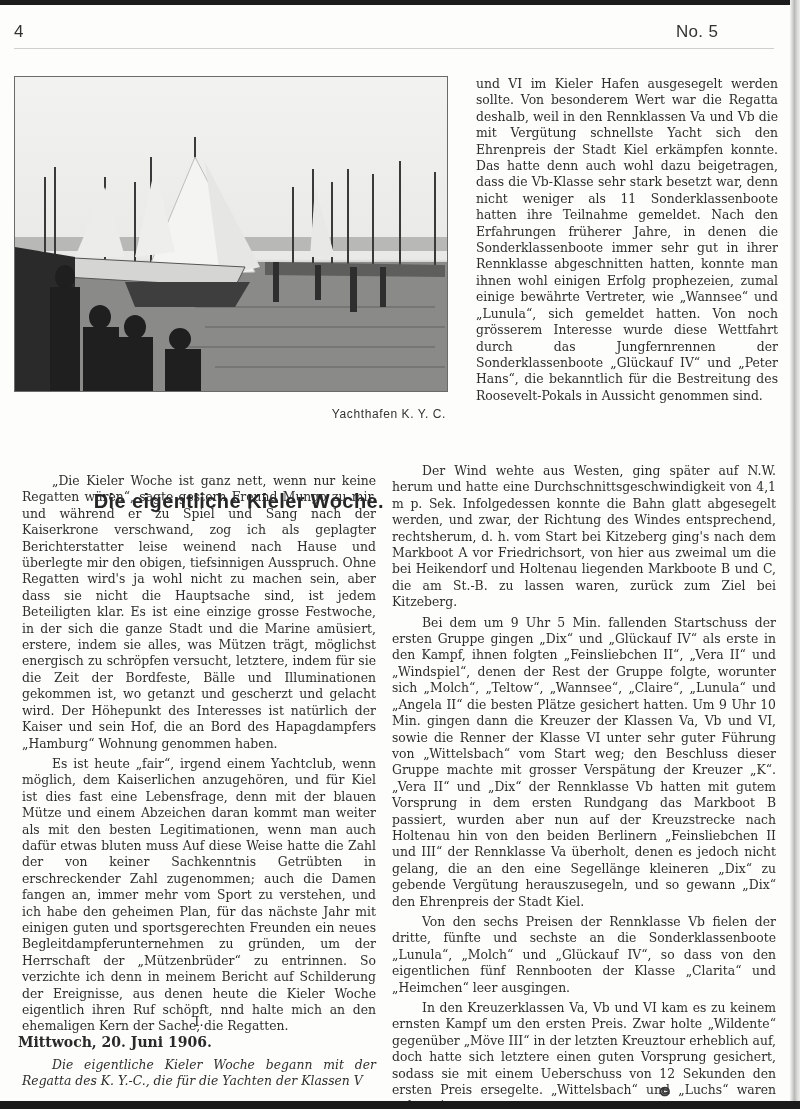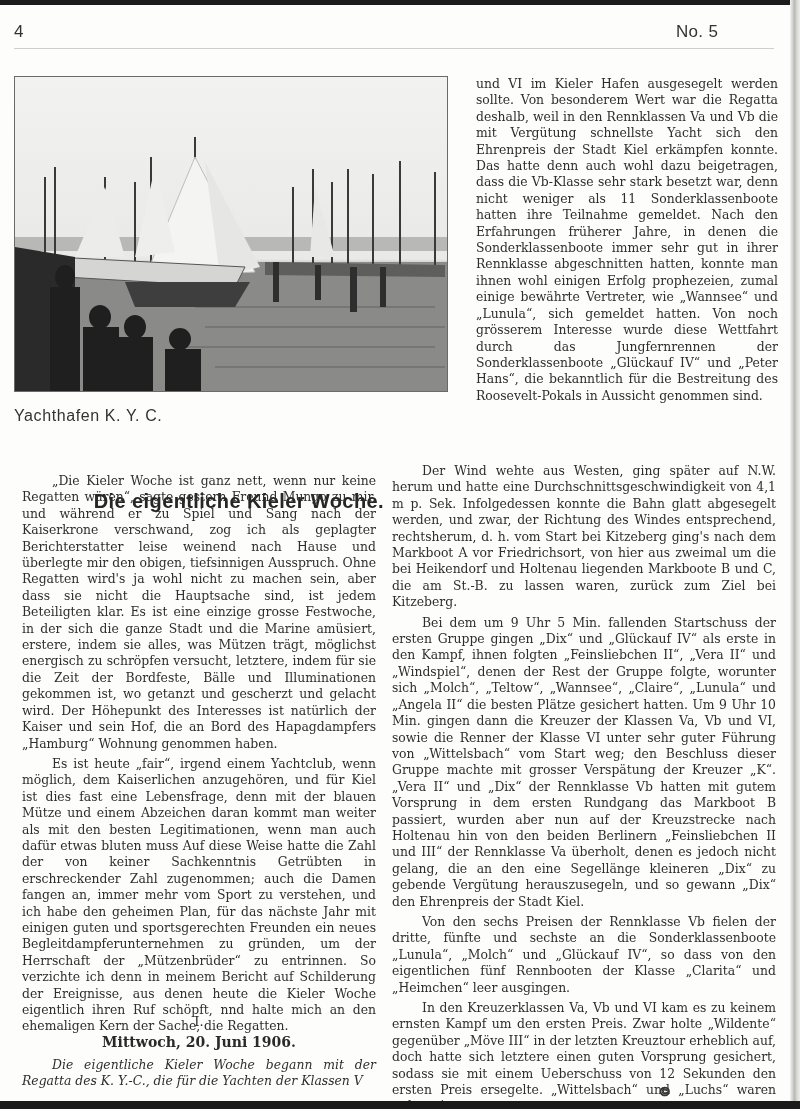--- a/index.html
+++ b/index.html
@@ -12,33 +12,33 @@
   .header{position:absolute;left:0;top:22px;width:790px;height:30px;
        font-family:"Liberation Sans",sans-serif;font-size:17px;color:#333;letter-spacing:.3px;}
   .header .pg{position:absolute;left:14px;top:0;}
   .header .title{position:absolute;left:0;width:790px;text-align:center;top:0;font-family:"Liberation Serif",serif;font-size:18px;}
   .header .no{position:absolute;left:676px;top:0;}
   .rule{position:absolute;left:14px;top:48px;width:760px;height:1px;background:#cfcfcc;}
 
   .photo{position:absolute;left:14px;top:76px;width:432px;height:314px;border:1px solid #6a6a6a;
        background:linear-gradient(to bottom,#f2f2f0 0%,#e9e9e7 58%,#8e8e8c 62%,#9a9a98 80%,#6f6f6d 100%);overflow:hidden;}
   .photo svg{position:absolute;left:0;top:0;}
-  .caption{position:absolute;left:14px;top:407px;width:432px;text-align:left;
-       font-family:"Liberation Sans",sans-serif;font-size:16px;letter-spacing:.6px;color:#333;}
+  .caption{position:absolute;left:14px;top:407px;width:432px;text-align:right;
+       font-family:"Liberation Sans",sans-serif;font-size:12px;letter-spacing:.6px;color:#333;}
   .h1{position:absolute;left:14px;top:442px;width:370px;text-align:right;
        font-family:"Liberation Sans",sans-serif;font-weight:bold;font-size:20px;color:#262626;letter-spacing:.4px;margin-top:48px;}
 
   .col{position:absolute;font-size:12.4px;line-height:16.4px;text-align:justify;color:#2e2e2e;}
   .col p{margin:4px;}
   .col p.ind{text-indent:30px;}
   .colA{left:18px;top:469px;width:362px;}
   .colR1{left:472px;top:72px;width:310px;}
   .colR2{left:388px;top:459px;width:392px;}
   .sec-num{position:absolute;left:18px;top:1014px;width:362px;text-align:center;font-size:13px;}
-  .sec-date{position:absolute;left:18px;top:1034px;width:362px;text-align:center;font-weight:bold;font-size:14px;}
+  .sec-date{position:absolute;left:18px;top:1034px;width:362px;font-weight:bold;font-size:14px;}
   .colA2{left:18px;top:1053px;width:362px;font-style:italic;}
   .watermark{position:absolute;left:660px;top:1084px;font-family:"Liberation Sans",sans-serif;font-weight:bold;
        font-size:13px;color:#fff;-webkit-text-stroke:1px #333;letter-spacing:.2px;}
 </style>
 </head>
 <body>
 
 <div class="topbar"></div>
 <div class="rightedge"></div>
 

